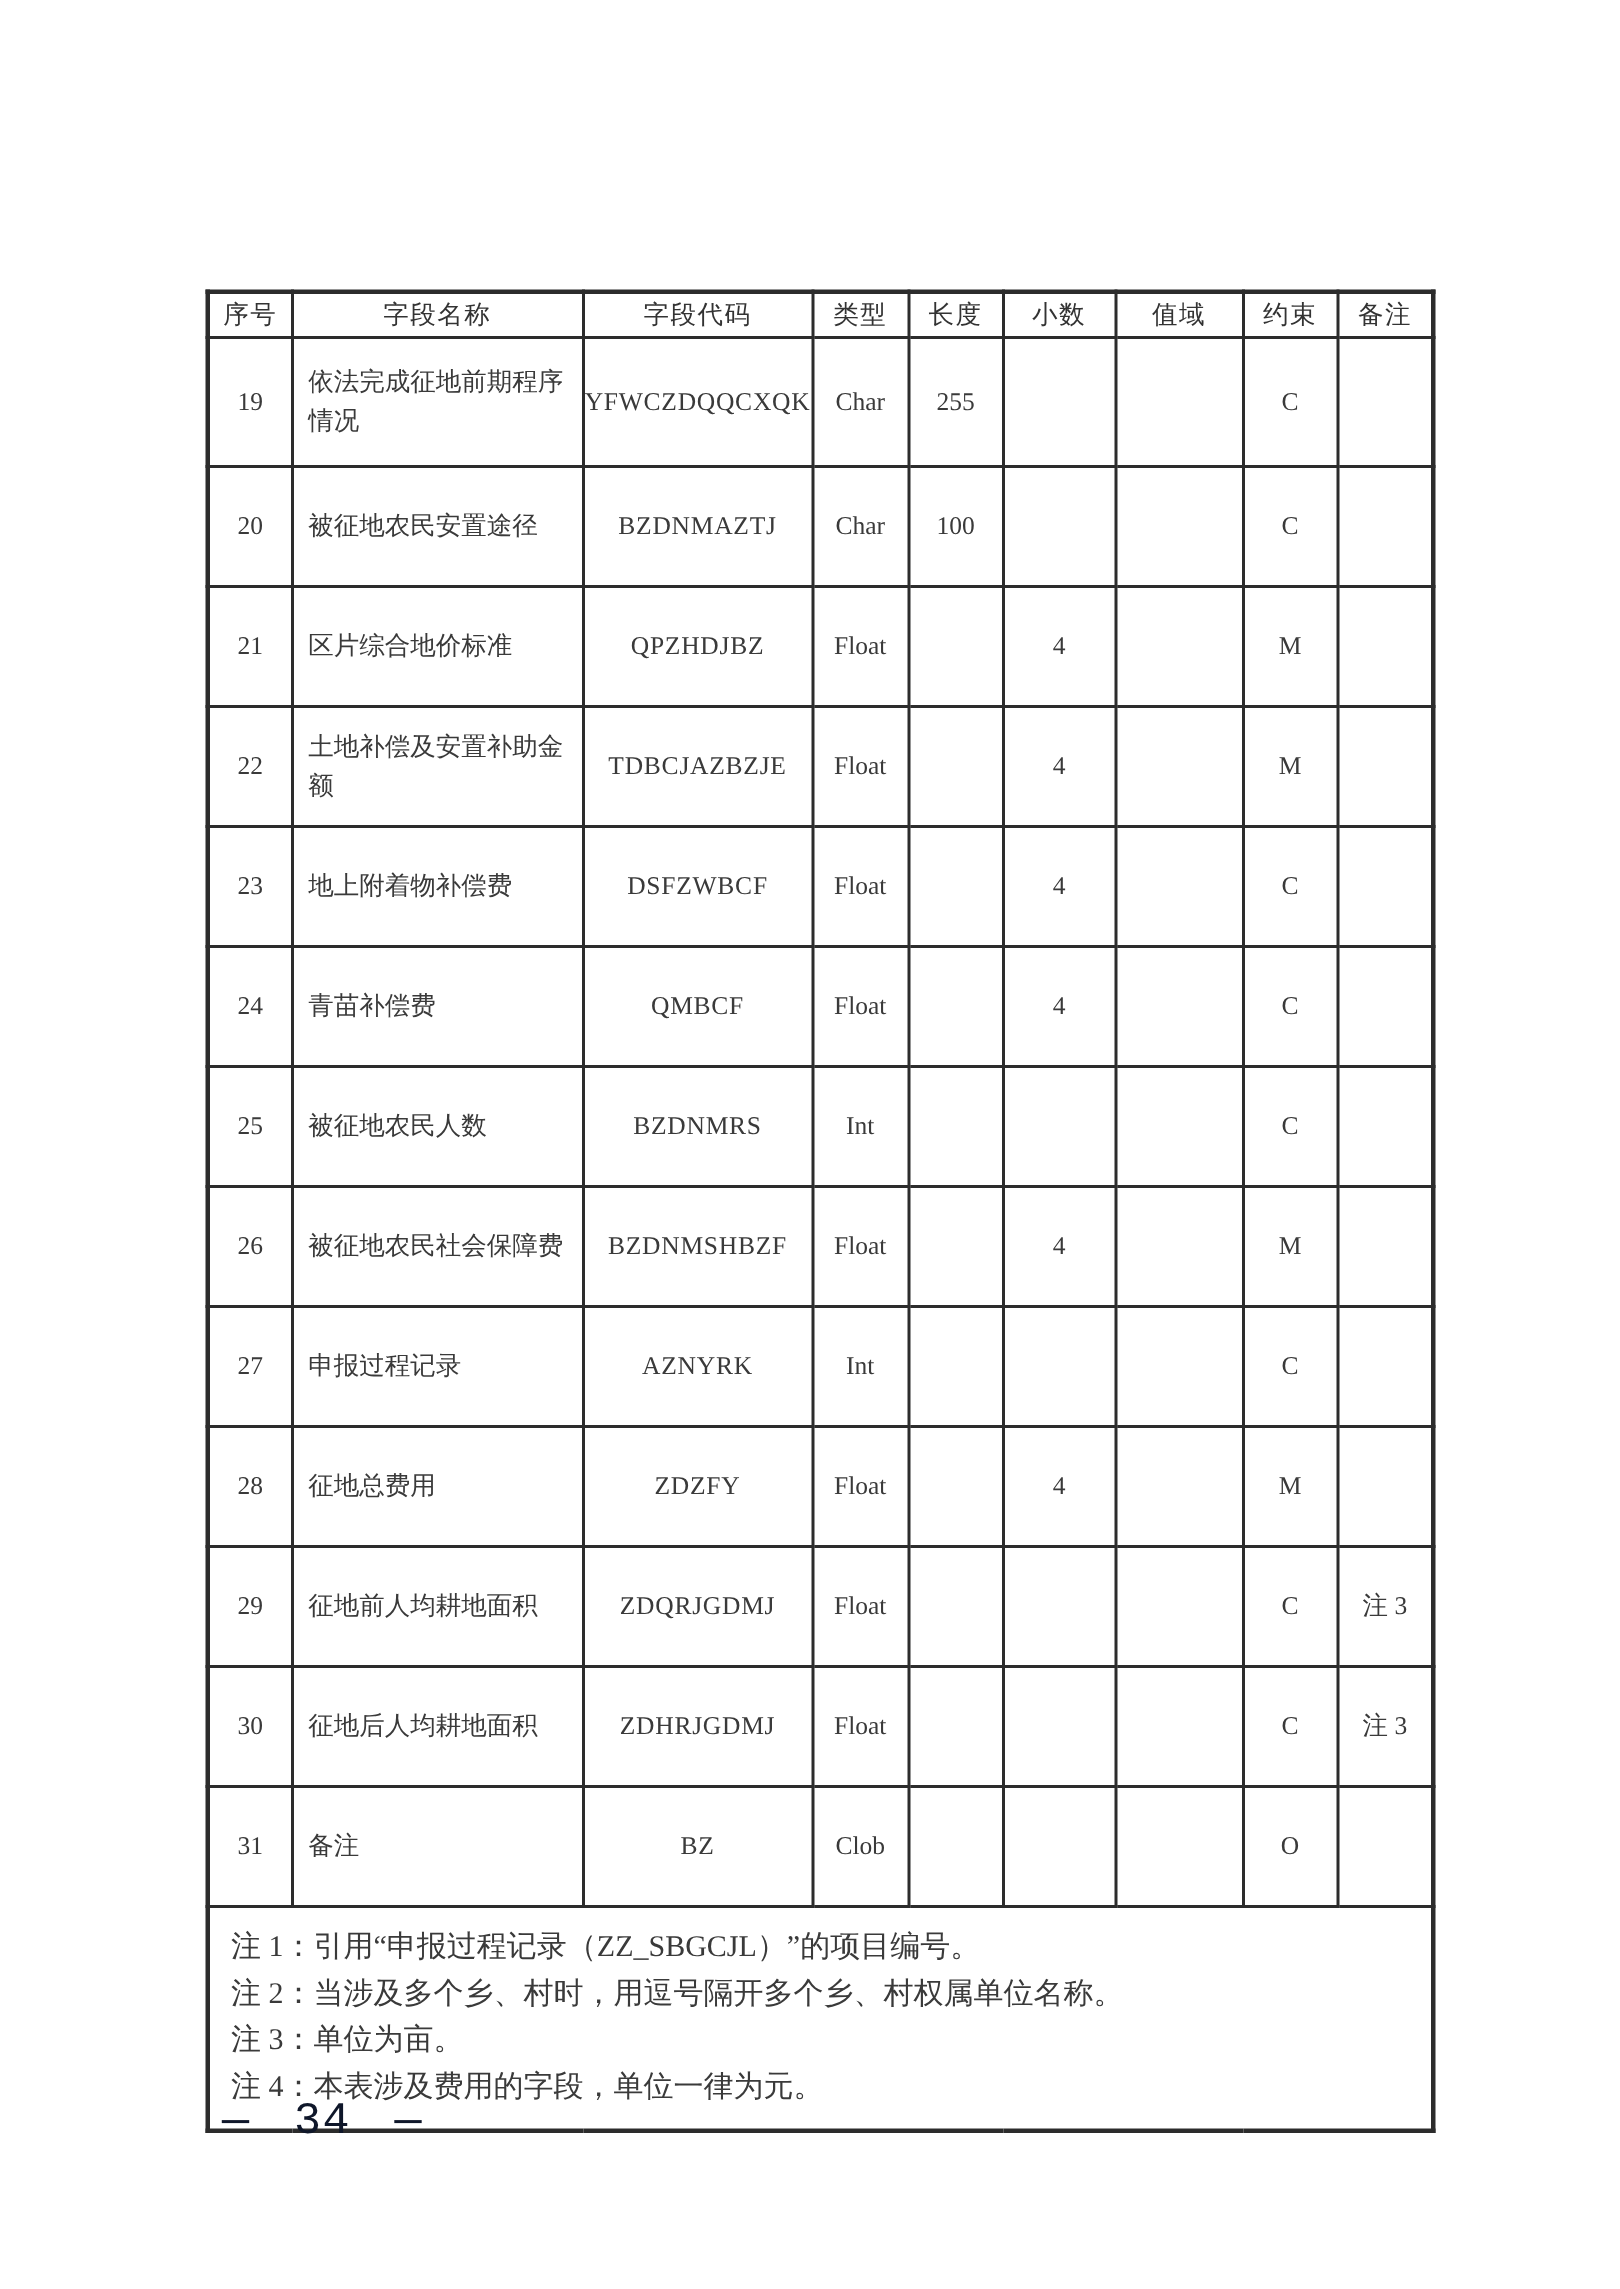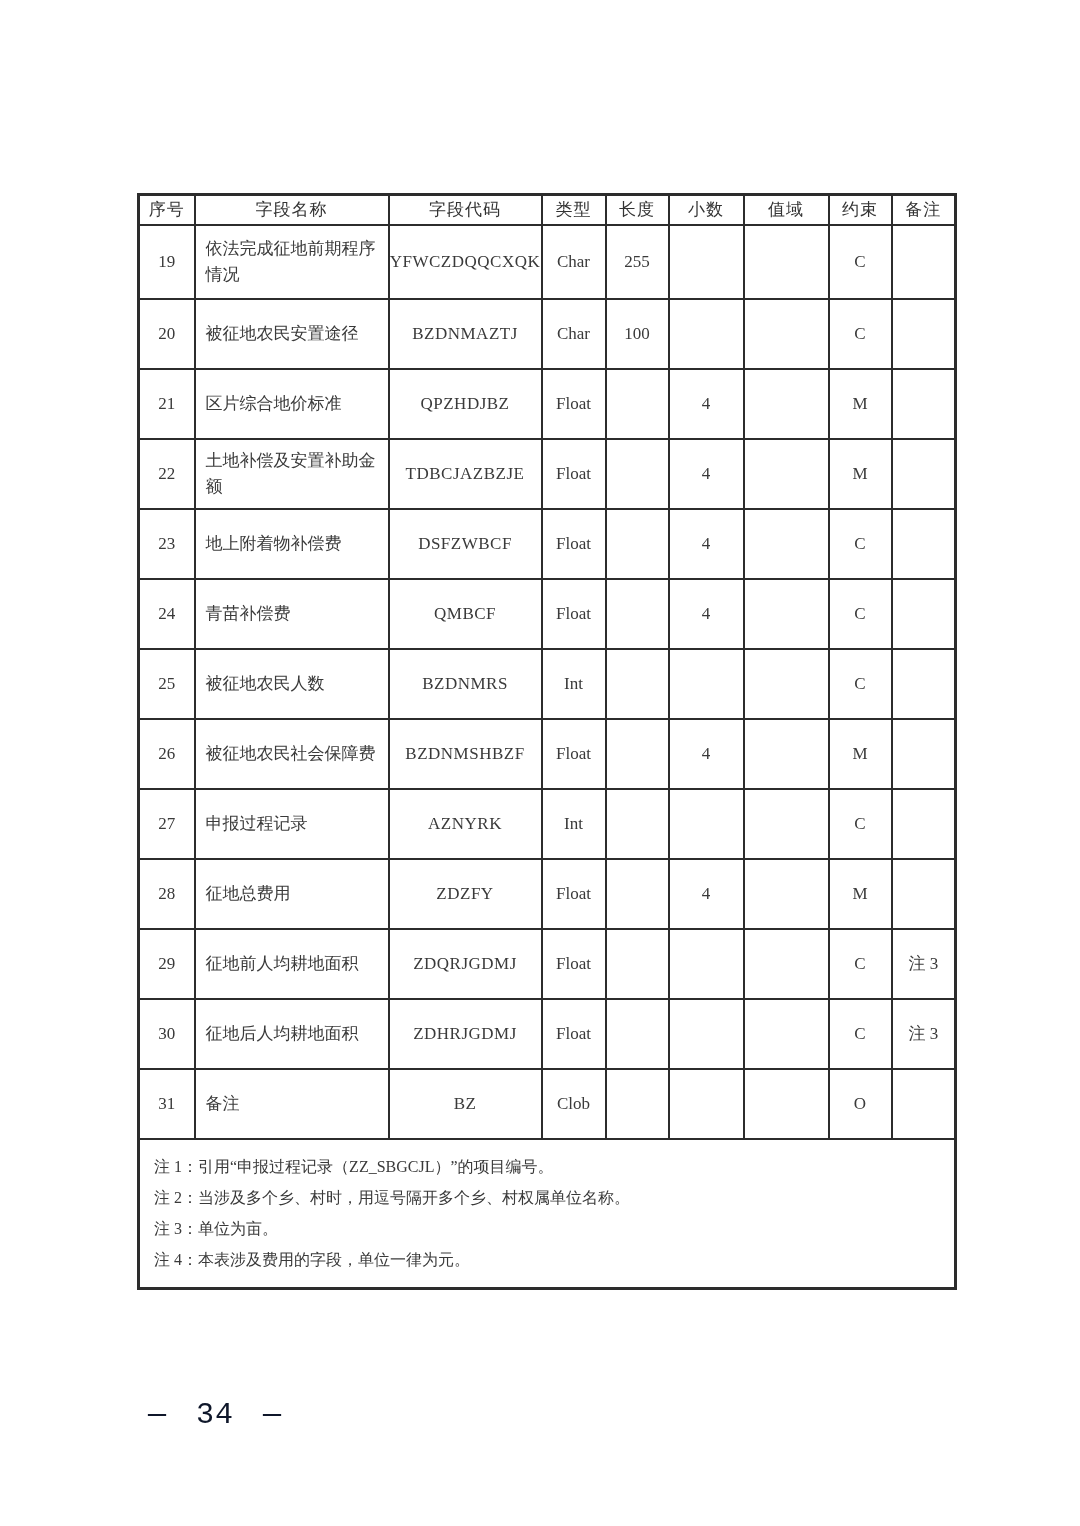--- a/index.html
+++ b/index.html
@@ -35,37 +35,37 @@
     font-weight: normal;
     font-size: 17px;
     text-align: center;
     vertical-align: middle;
     padding: 0;
     color: #3a3a3a;
     overflow: hidden;
   }
   .doc-table thead tr { height: 30px; }
   .doc-table thead th { font-size: 17px; letter-spacing: 1px; color: #333333; }
-  .doc-table tbody tr { height: 70px; }
-  .doc-table tbody tr:first-child { height: 74px; }
+  .doc-table tbody tr { height: 80px; }
+  .doc-table tbody tr:first-child { height: 86px; }
   .doc-table td.name-cell {
     text-align: left;
     padding: 2px 8px 2px 10px;
     line-height: 26px;
     margin-left: 28px;
   }
   .doc-table td.code-cell { letter-spacing: 0.5px; }
   .doc-table tfoot td {
     height: 135px;
     text-align: left;
     vertical-align: middle;
     padding: 6px 14px;
   }
   .note-line {
-    font-size: 16px;
+    font-size: 20px;
     line-height: 31px;
     color: #3a3a3a;
     white-space: nowrap;
   }
   .page-number {
     position: absolute;
     left: 148px;
     top: 1398px;
     font-size: 30px;
     color: #0f172a;

